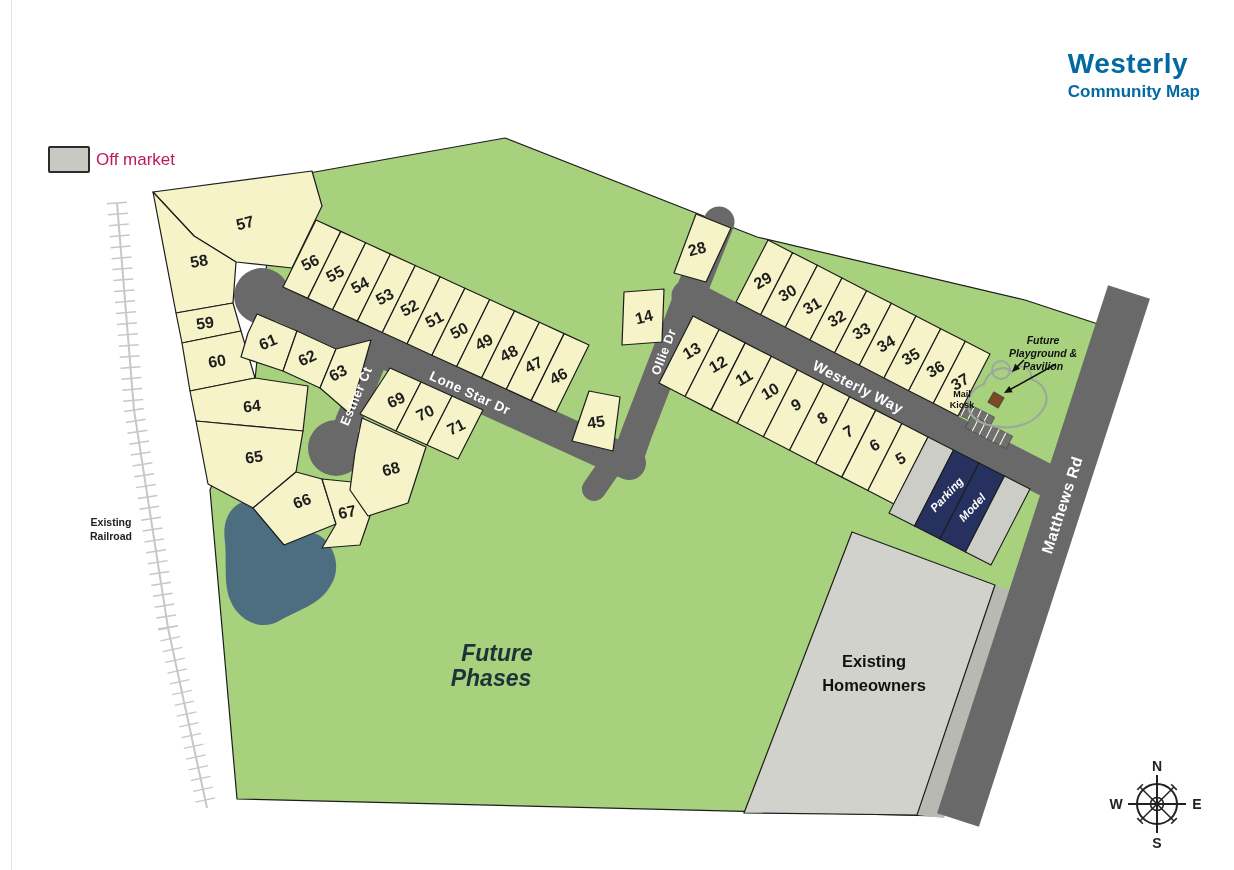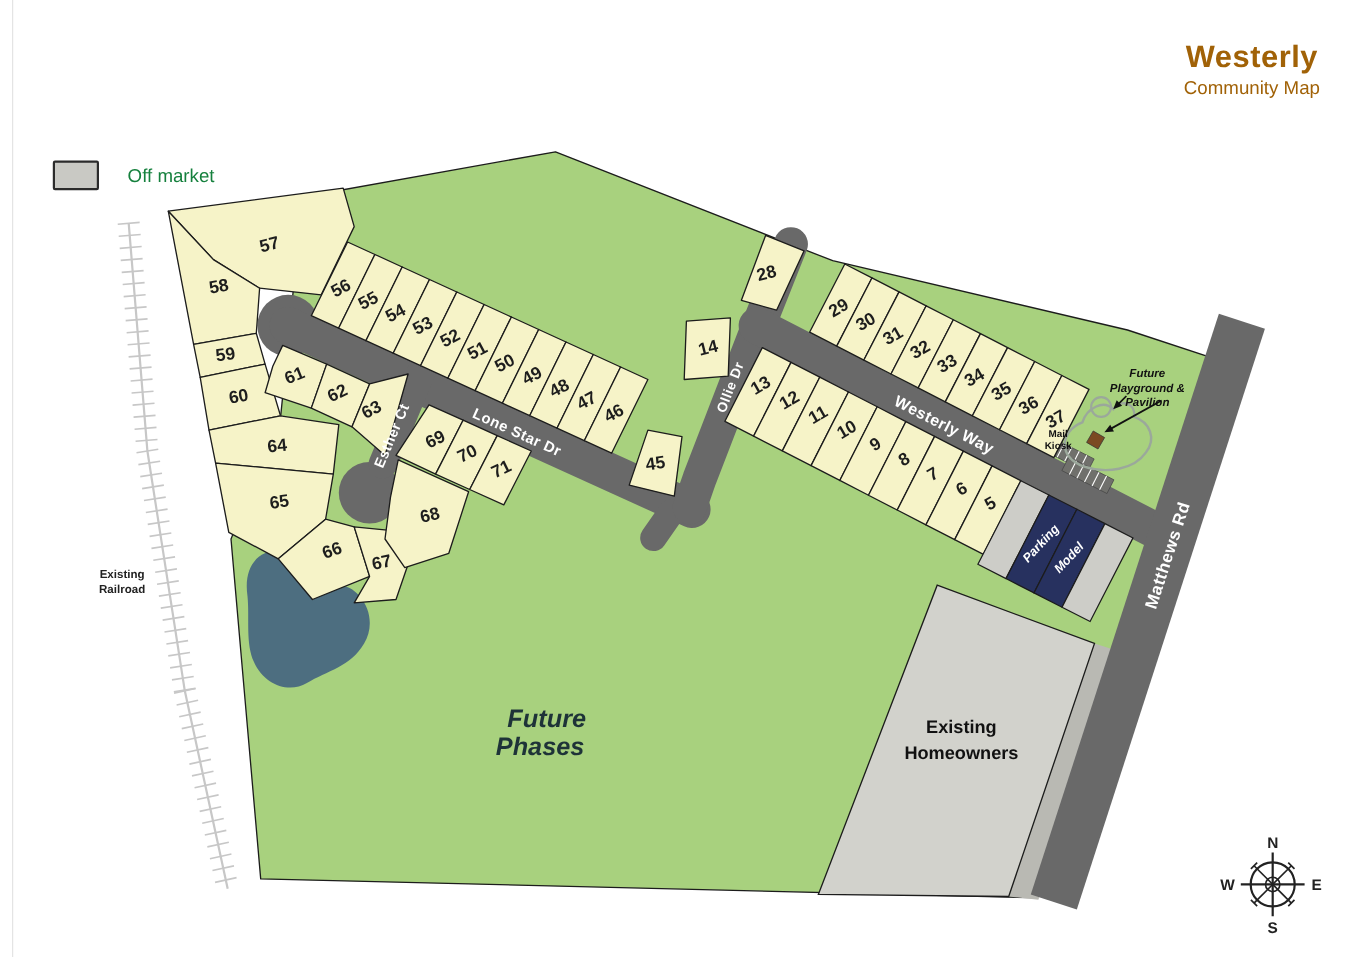--- a/index.html
+++ b/index.html
@@ -1,24 +1,24 @@
 <!DOCTYPE html>
 <html><head>
 <meta charset="utf-8">
 <style>
   html,body{margin:0;padding:0;background:#fff;}
   .stage{position:relative;width:1234px;height:870px;background:#ffffff;overflow:hidden;
          font-family:"Liberation Sans",sans-serif;}
   .edge-line{position:absolute;left:11px;top:0;width:1px;height:870px;background:#e2e2e2;}
-  .title-block{position:absolute;right:34px;top:36px;text-align:center;color:#a16207;}
+  .title-block{position:absolute;right:34px;top:48px;text-align:left;color:#0369a1;}
   .title{font-size:28px;font-weight:800;letter-spacing:.5px;}
-  .subtitle{font-size:17px;font-weight:400;margin-top:2px;}
+  .subtitle{font-size:17px;font-weight:700;margin-top:2px;}
   .legend{position:absolute;left:48px;top:146px;display:flex;align-items:center;}
   .swatch{display:inline-block;width:38px;height:23px;background:#c9c9c4;border:2px solid #2b2b2b;border-radius:2px;}
-  .legend-label{margin-left:26px;font-size:17px;color:#15803d;}
+  .legend-label{margin-left:6px;font-size:17px;color:#be185d;}
   .watermark{position:absolute;left:6px;top:804px;font-size:31px;letter-spacing:2px;
              color:rgba(255,255,255,0.12);-webkit-text-stroke:1.6px #3f3f3f;font-weight:600;}
   svg{position:absolute;left:0;top:0;}
   text{font-family:"Liberation Sans",sans-serif;}
 </style>
 </head>
 <body>
 
 <div class="stage">
   <div class="edge-line"></div>

